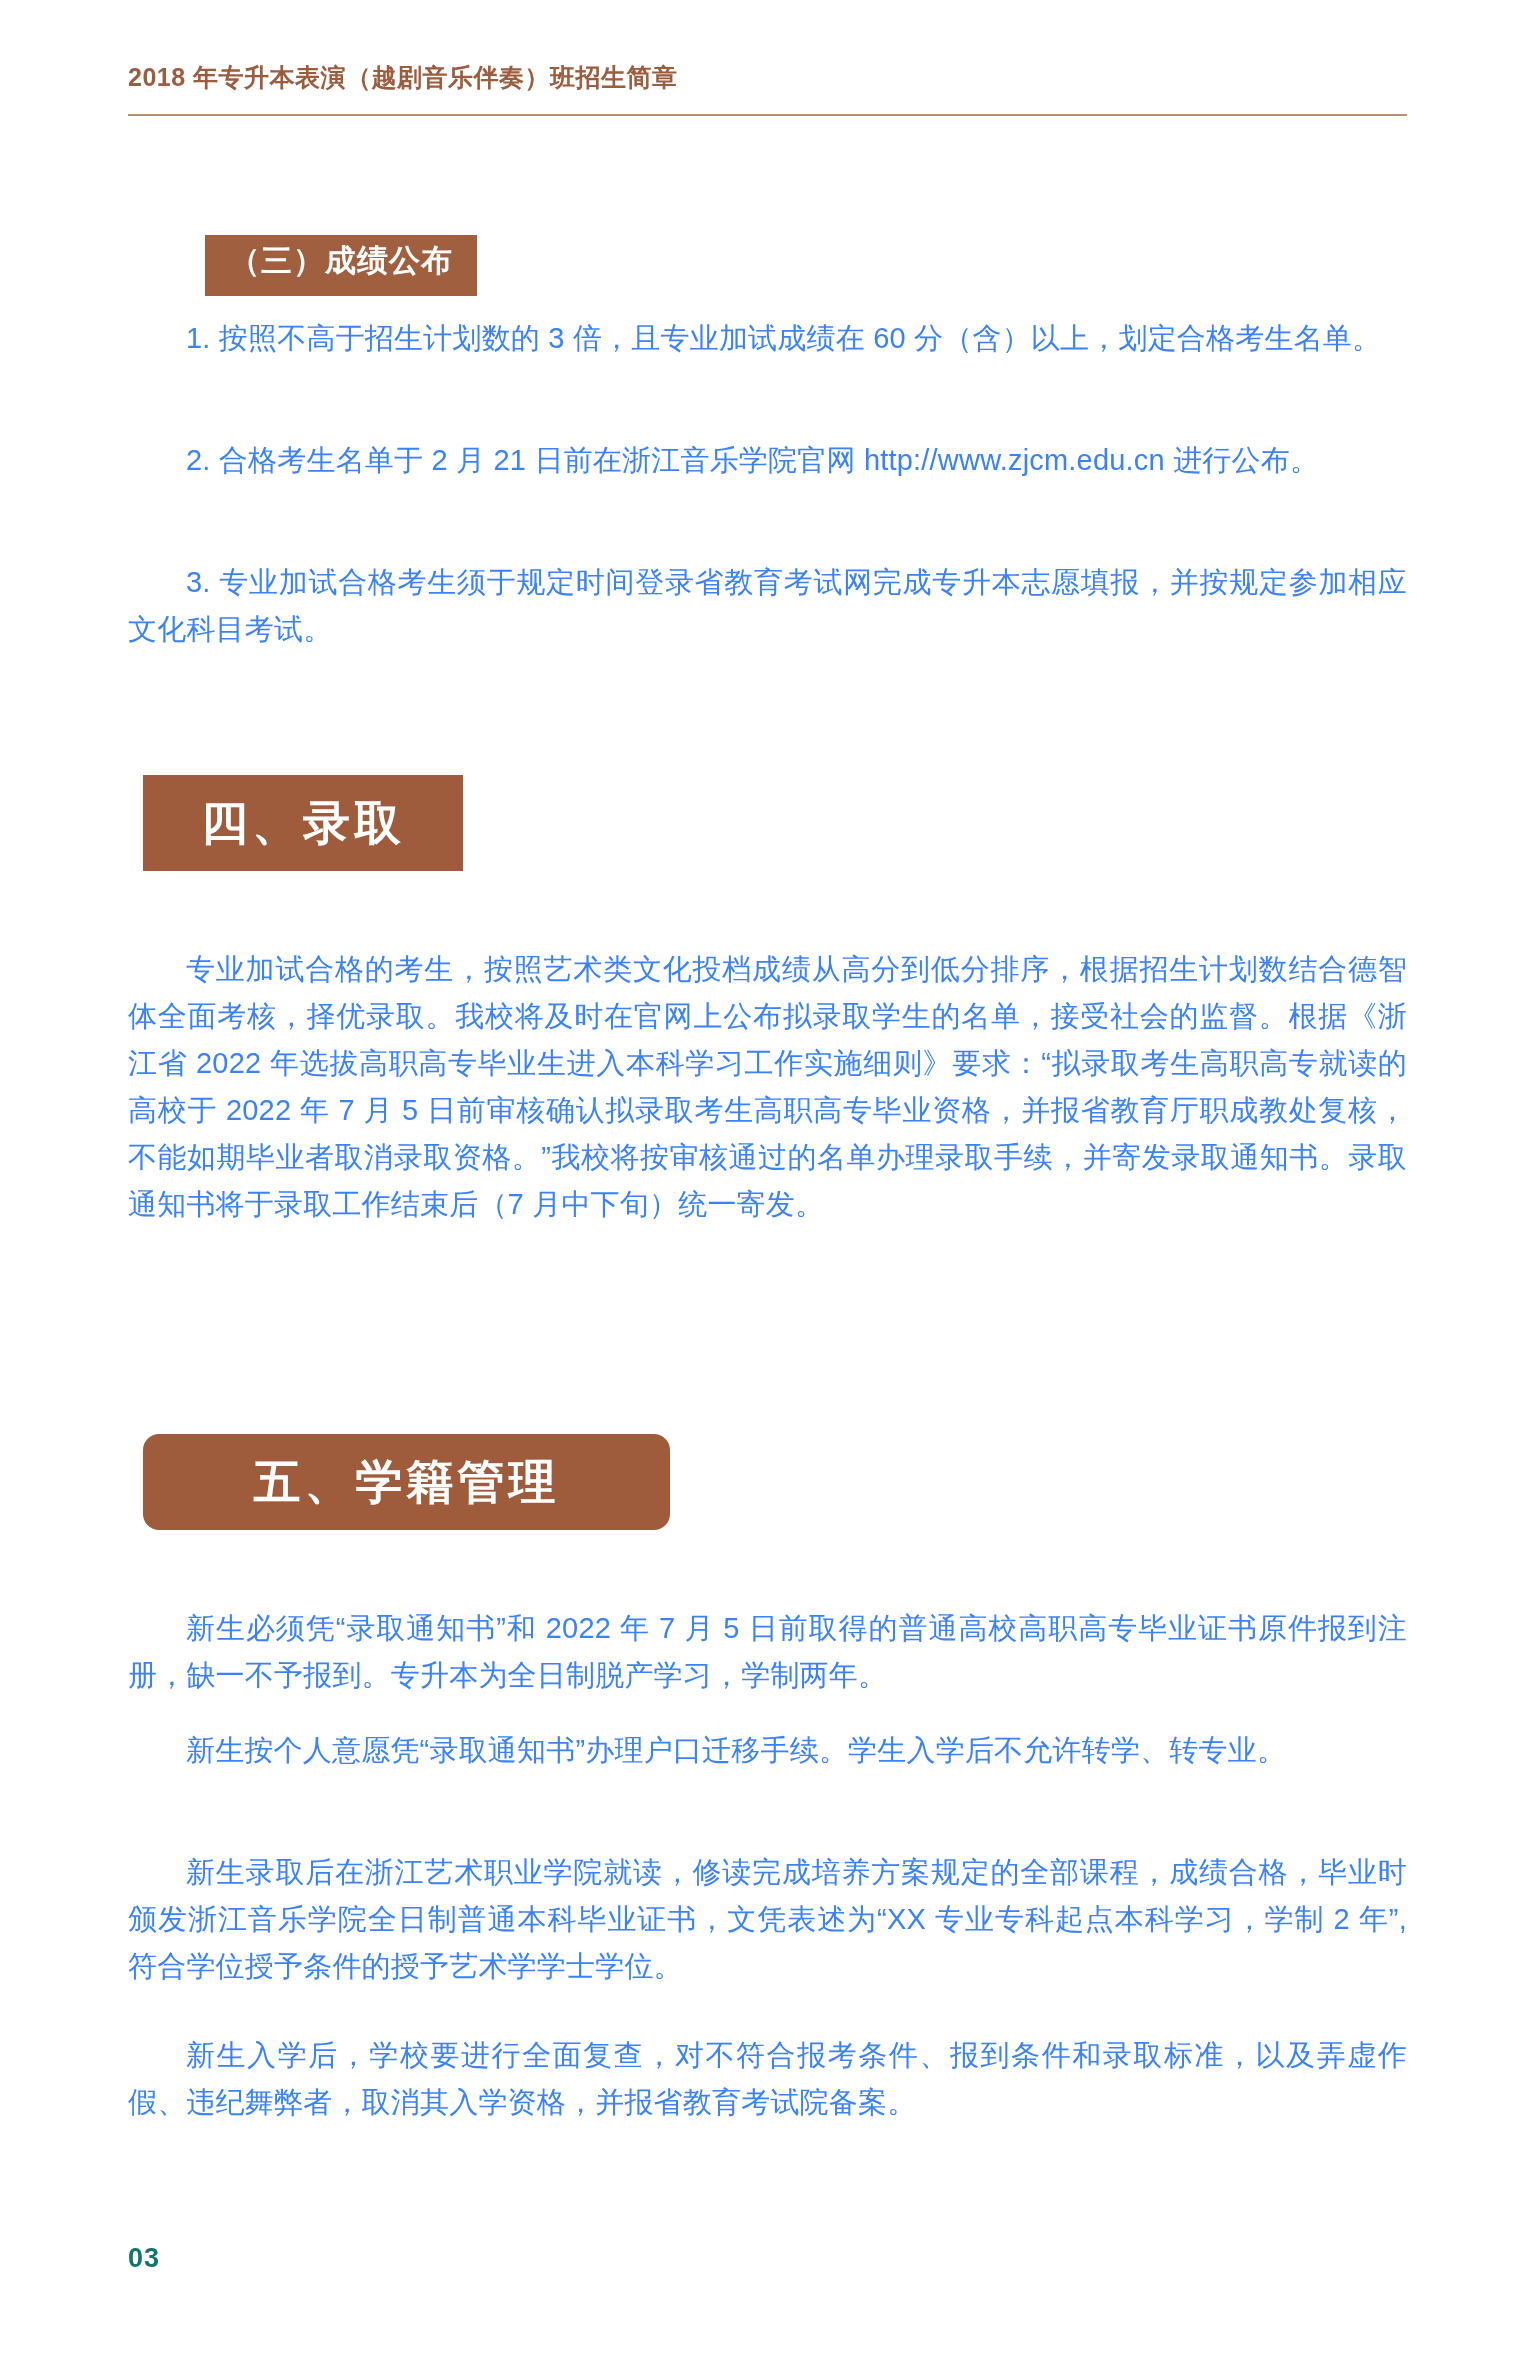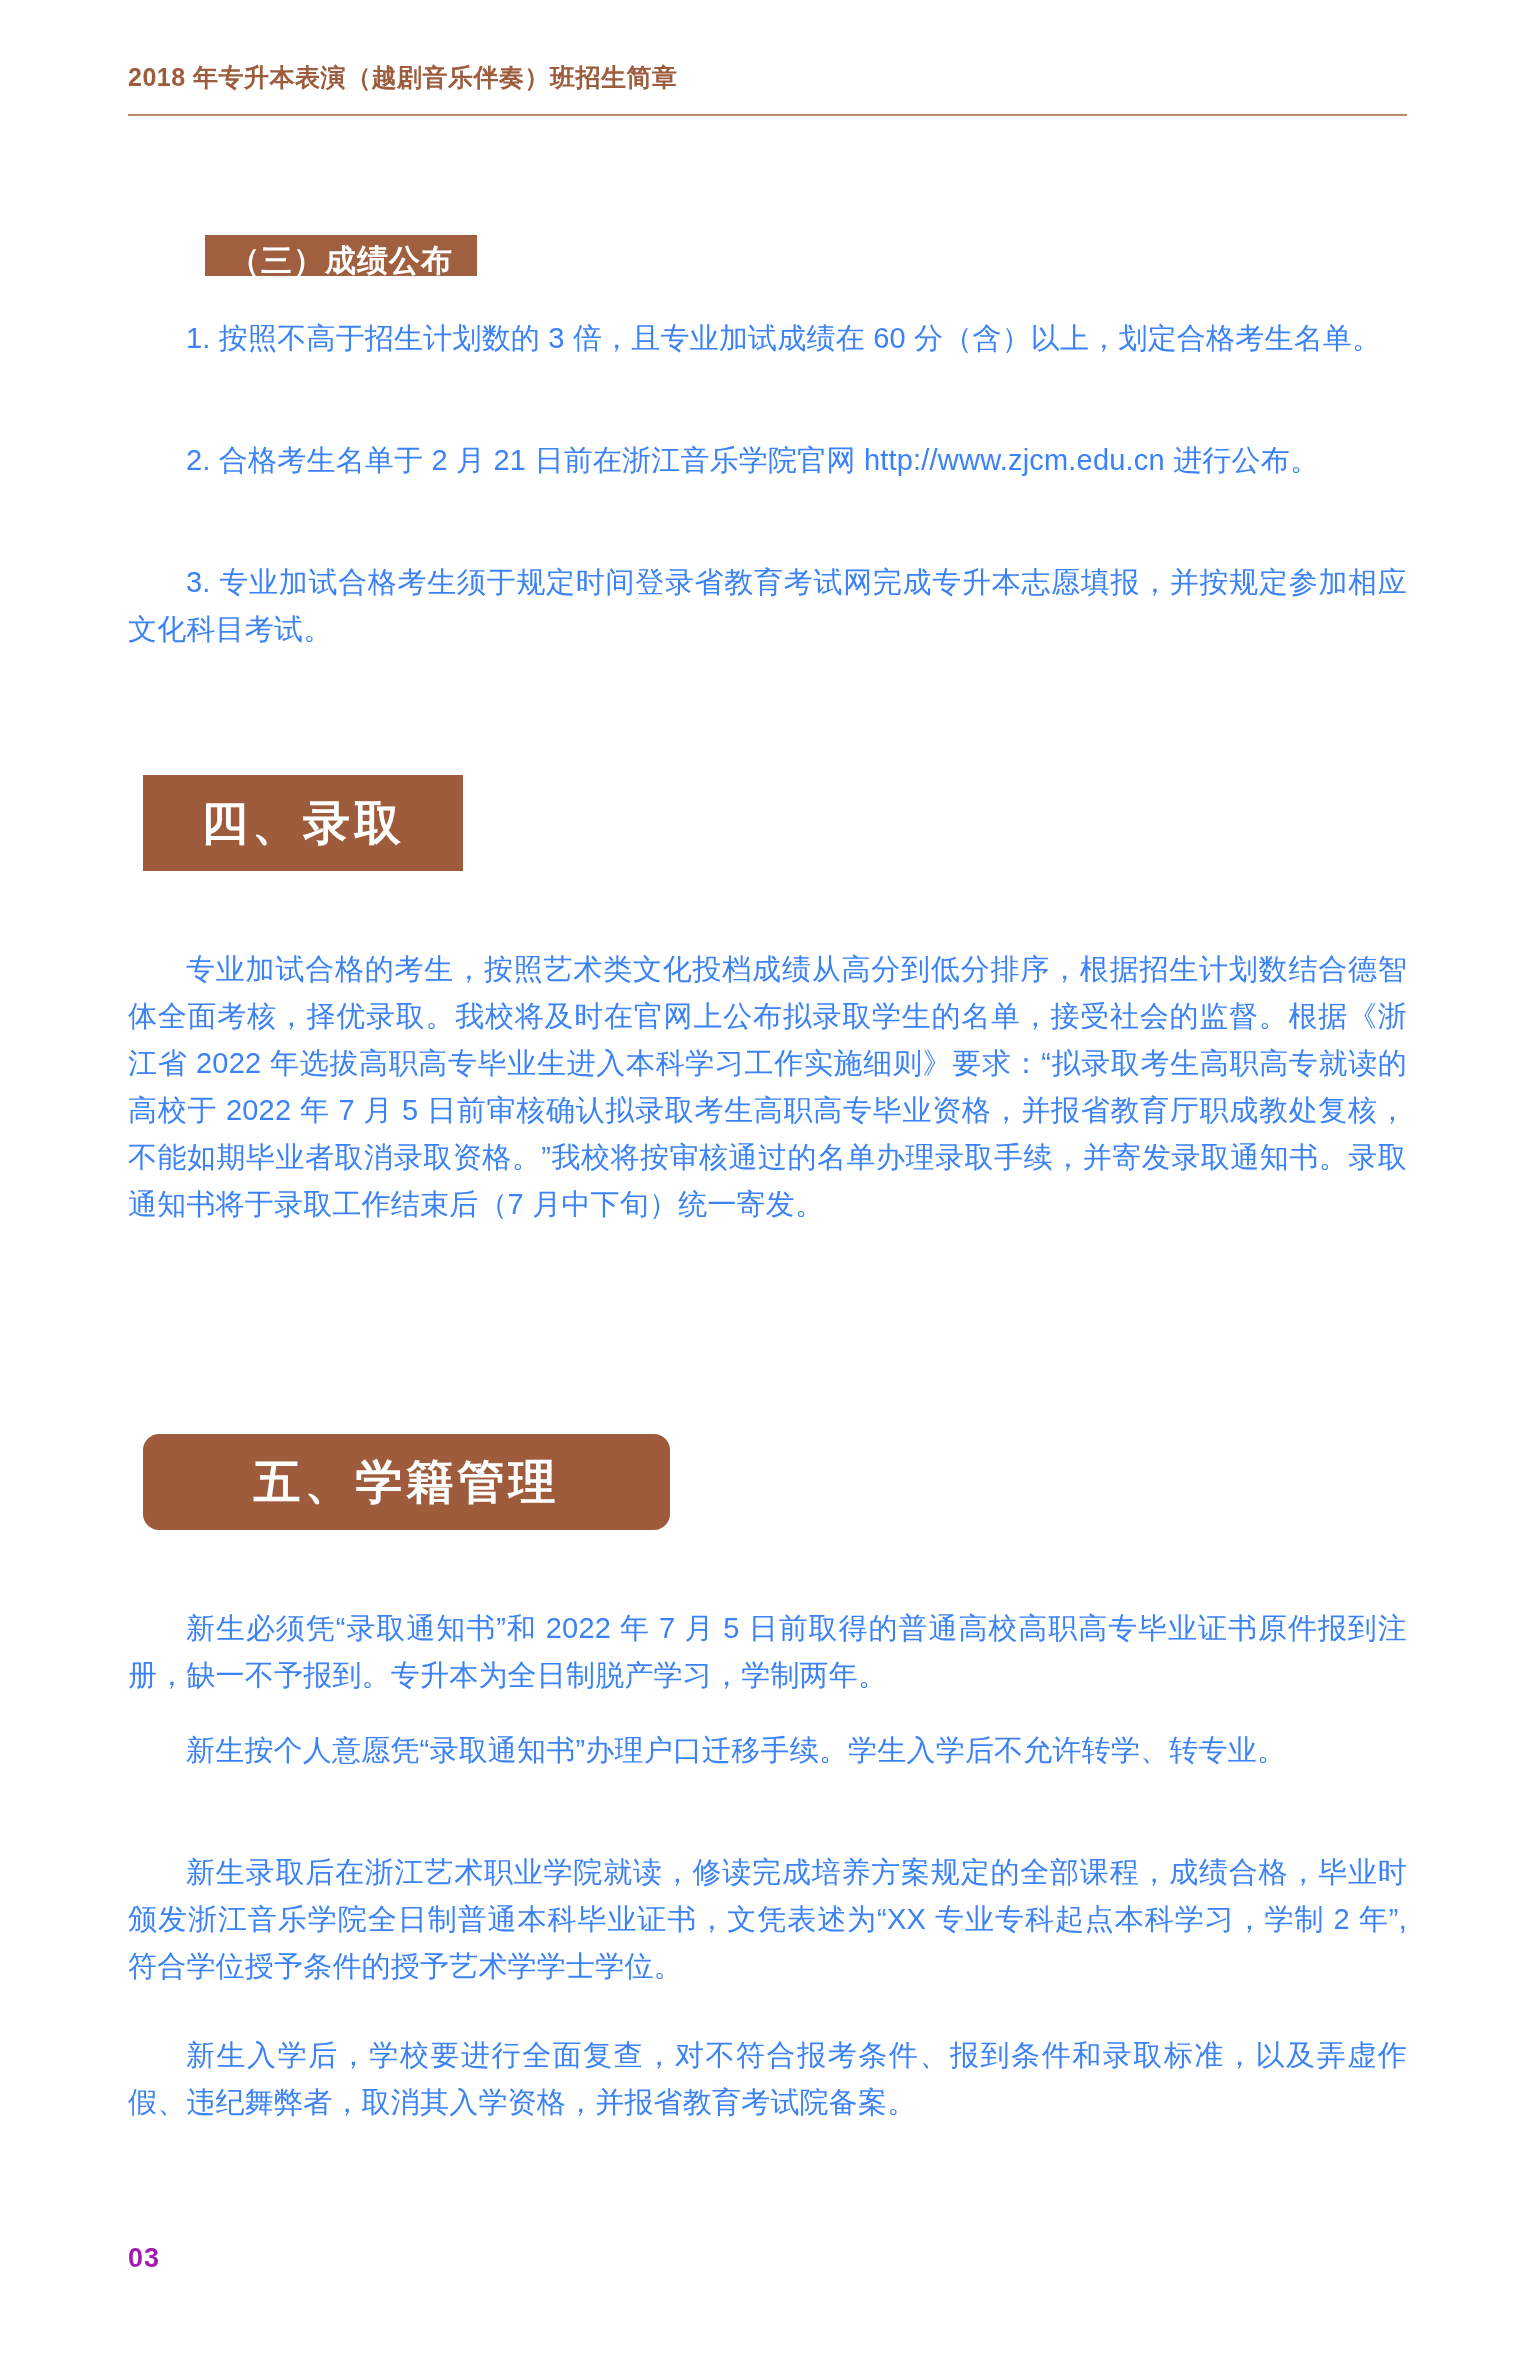--- a/index.html
+++ b/index.html
@@ -47,21 +47,21 @@
 
   
   .subtag {
     position: absolute;
     left: 205px;
     top: 235px;
     background: #a05f3f;
     color: #ffffff;
     font-size: 31px;
     font-weight: bold;
-    padding: 10px 24px 0 24px;
+    padding: 10px 24px 20px 24px;
     line-height: 1;
     letter-spacing: 1px;
     box-sizing: border-box;
   }
 
   
   .para {
     position: absolute;
     font-size: 29px;
     line-height: 1.62;
@@ -90,21 +90,21 @@
     justify-content: center;
   }
 
   
   .pageno {
     position: absolute;
     left: 128px;
     top: 2243px;
     font-size: 27px;
     font-weight: bold;
-    color: #a21caf;
+    color: #0f766e;
     letter-spacing: 1px;
   }
 </style>
 </head>
 <body>
 
 <div class="page">
 
   <div class="header">
     <div class="header-title">2018 年专升本表演（越剧音乐伴奏）班招生简章</div>

